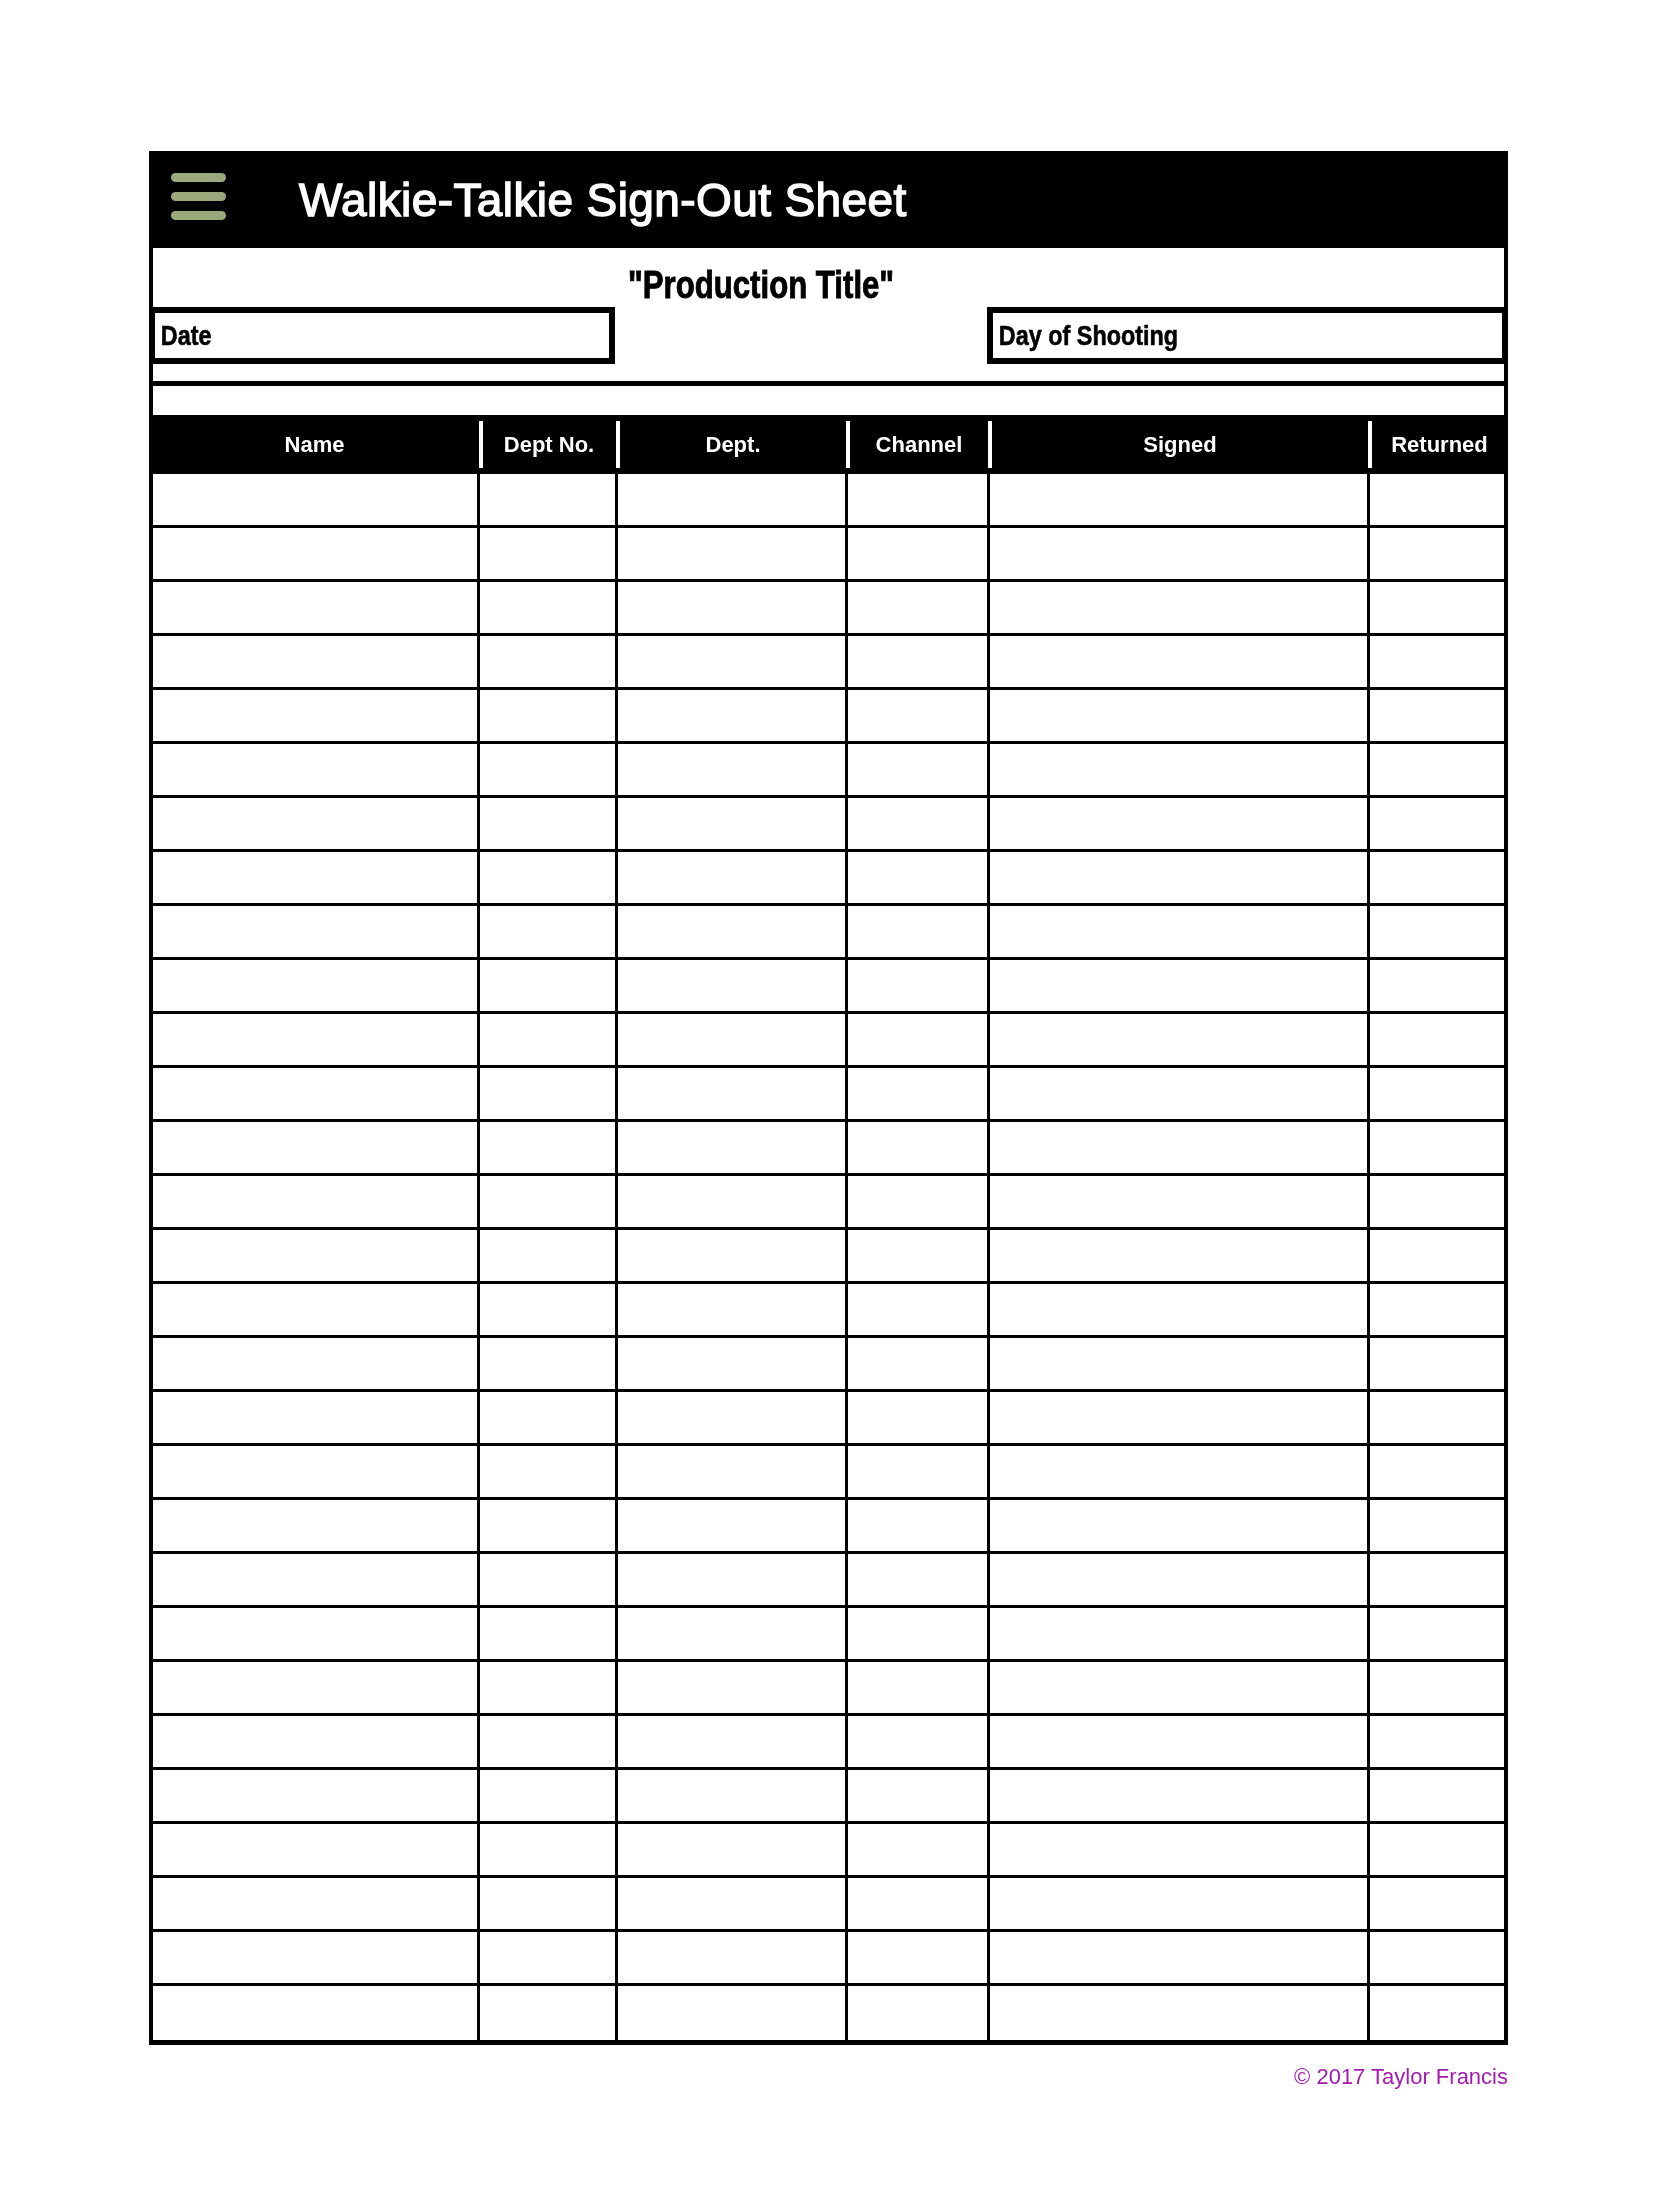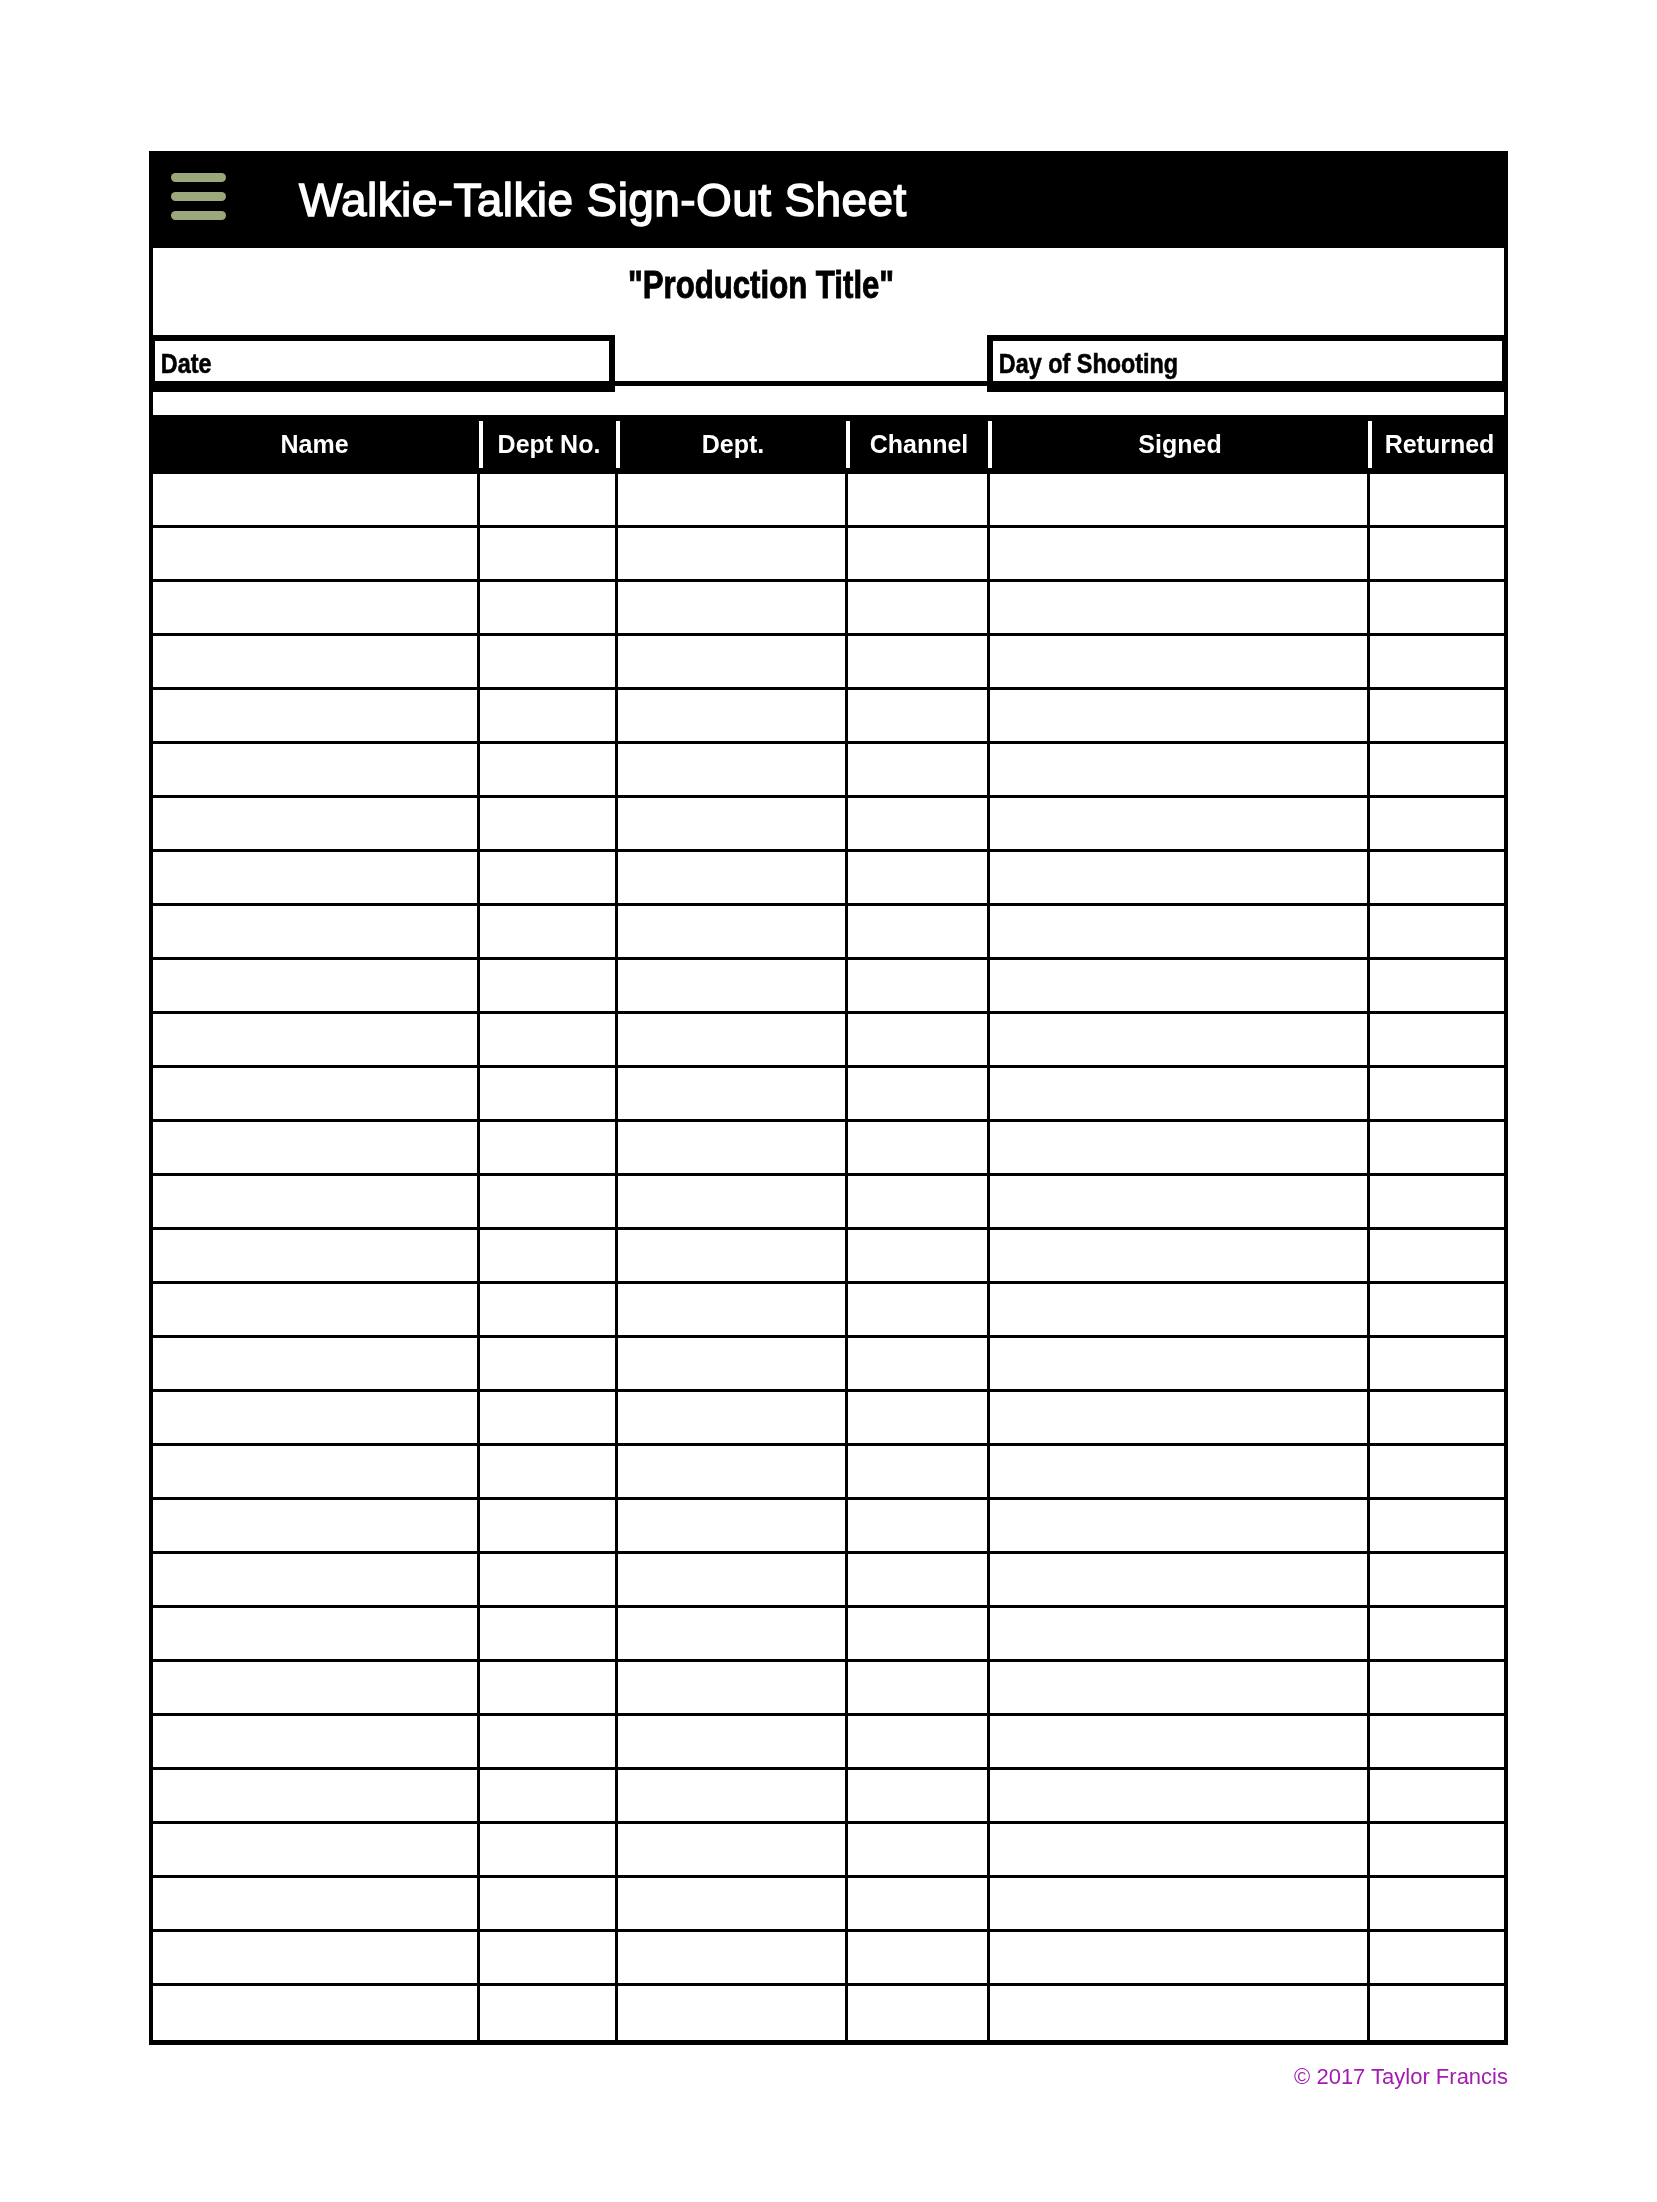--- a/index.html
+++ b/index.html
@@ -28,39 +28,39 @@
     position:absolute; left:0; top:97px; width:1359px; height:167px;
     box-sizing:border-box; border-left:4.3px solid #000; border-right:4.3px solid #000;
     background:#fff;
   }
   .prod-title {
     position:absolute; left:475px; top:15.5px; font-size:38px; font-weight:bold;
     white-space:nowrap; transform:scaleX(0.82); transform-origin:left top;
     -webkit-text-stroke:0.9px #000; letter-spacing:0px;
   }
   .field-box {
-    position:absolute; top:87px; height:57px; box-sizing:border-box;
+    position:absolute; top:59px; height:57px; box-sizing:border-box;
     border:6px solid #000; background:#fff; display:flex; align-items:center;
   }
   .field-box.date { left:-4.3px; width:466px; }
   .field-box.day  { right:-4.3px; width:521px; }
   .field-label {
     font-size:27.5px; font-weight:bold; padding-left:6.9px; white-space:nowrap;
     transform:scaleX(0.85); transform-origin:left center; -webkit-text-stroke:0.6px #000;
   }
   .rule { position:absolute; left:-4.3px; top:133px; width:1359px; height:5.2px; background:#000; }
 
   
   .table { position:absolute; left:0; top:264px; width:1359px; }
   .thead {
     position:relative; width:1359px; height:59px; background:#000;
     display:grid; grid-template-columns:331px 138px 230px 142px 380px 139px;
     align-items:center;
   }
-  .th { color:#fff; font-size:25px; font-weight:bold; text-align:center; white-space:nowrap; }
+  .th { color:#fff; font-size:22px; font-weight:bold; text-align:center; white-space:nowrap; }
   .vsep { position:absolute; top:6px; bottom:6px; width:4.3px; background:#ffffff; }
   .tbody {
     width:1359px; box-sizing:border-box; background:#fff;
     border-left:4.3px solid #000; border-right:4.3px solid #000; border-bottom:5.2px solid #000;
   }
   .tr { display:grid; grid-template-columns:327px 138px 230px 142px 380px 134px; height:54px; }
   .td { box-sizing:border-box; border-right:3.4px solid #000; border-bottom:3.4px solid #000; }
   .td:last-child { border-right:none; }
   .tr:last-child .td { border-bottom:none; }
 

